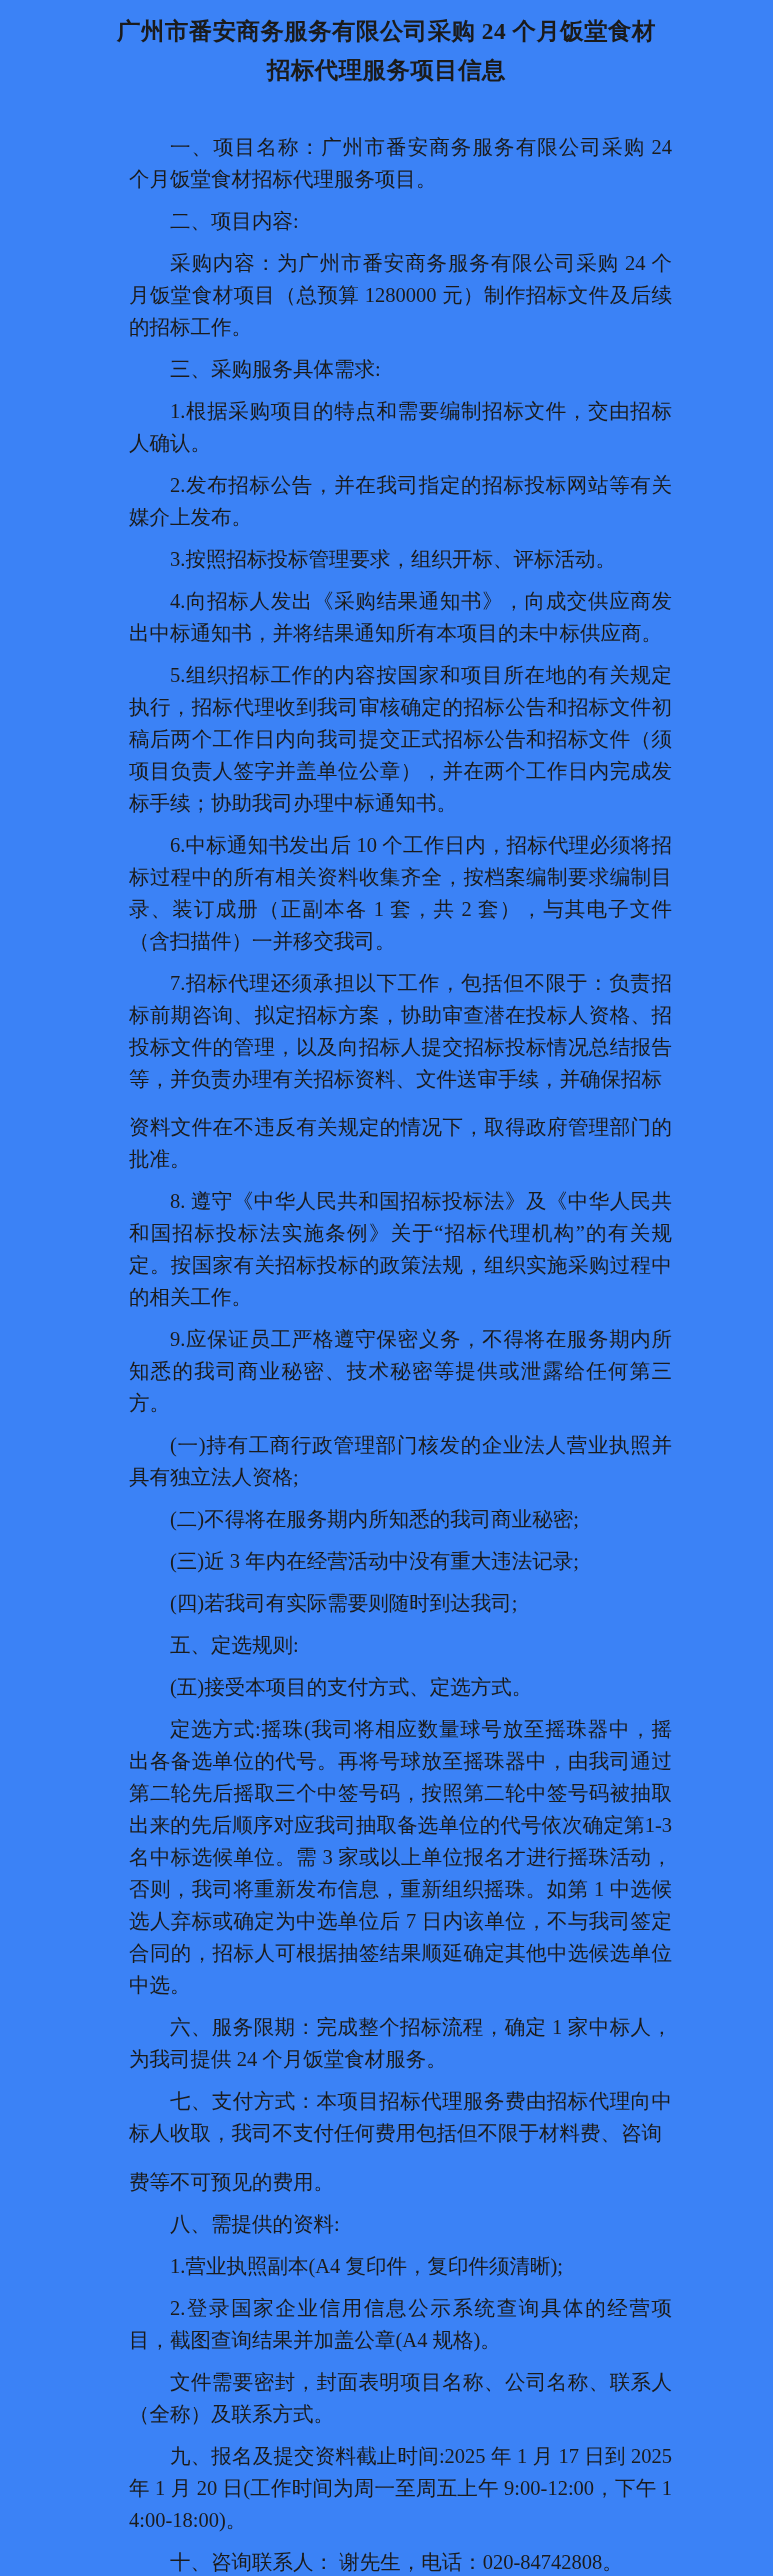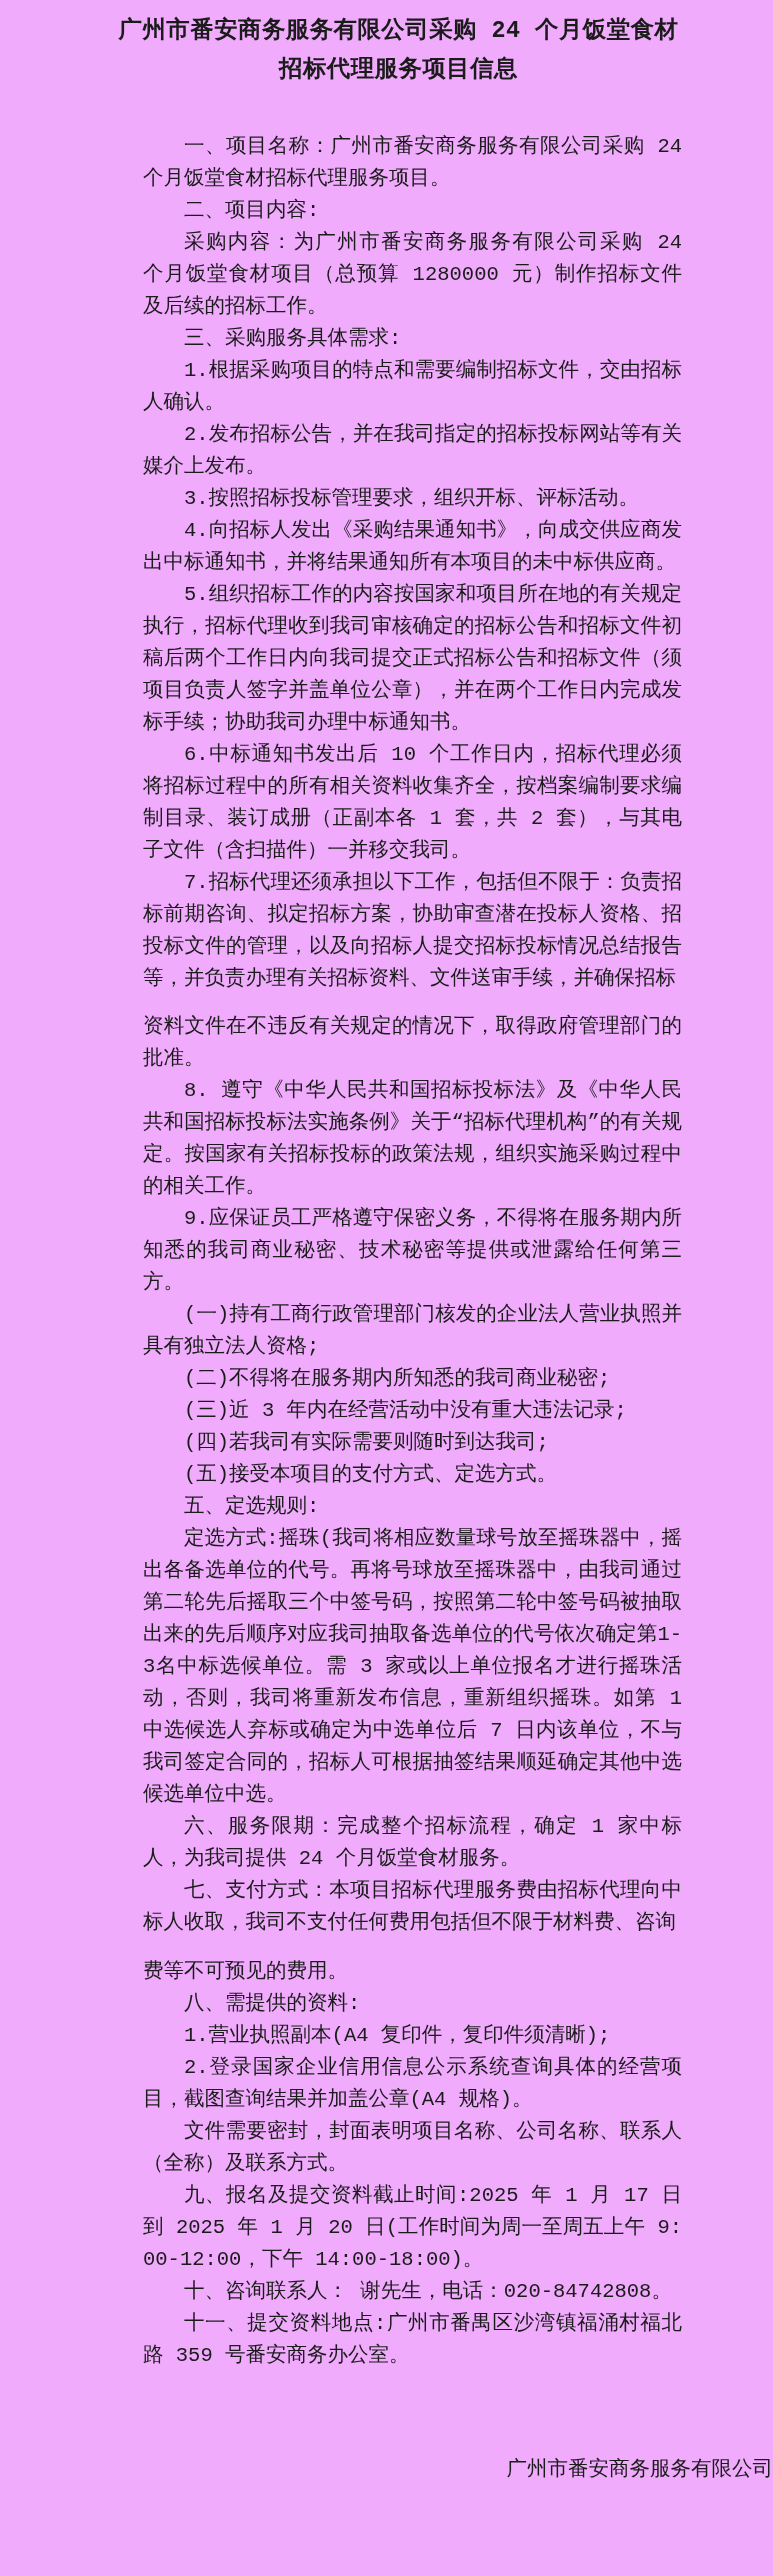--- a/index.html
+++ b/index.html
@@ -5,40 +5,39 @@
   html, body {
     margin: 0;
     padding: 0;
     background: #ffffff;
   }
   .page {
     position: relative;
     width: 773px;
     height: 2576px;
     box-sizing: border-box;
-    background: #f0abfc;
+    background: #3b82f6;
     color: #1b1b1b;
-    font-family: Liberation Mono, monospace;
+    font-family: Liberation Serif, serif;
     overflow: hidden;
     padding-top: 11.7px;
-    padding-left: 24px;
   }
   .doc-title {
     width: 100%;
     text-align: center;
     font-weight: bold;
     font-size: 23.4px;
     line-height: 39px;
     letter-spacing: 0.5px;
   }
   .doc-body {
     margin: 41px 91px 0 119px; 
   }
   .para {
-    margin: 0;
+    margin: 10px;
     font-size: 20.5px;
     line-height: 32px;
     text-align: justify;
     text-indent: 2em;
     word-break: break-all;
   }
   .para.no-indent { text-indent: 0; }
   .para.gap { margin-top: 16.6px; }
   .signature {
     margin-top: 82px;
@@ -72,22 +71,22 @@
       <p class="para">5.组织招标工作的内容按国家和项目所在地的有关规定执行，招标代理收到我司审核确定的招标公告和招标文件初稿后两个工作日内向我司提交正式招标公告和招标文件（须项目负责人签字并盖单位公章），并在两个工作日内完成发标手续；协助我司办理中标通知书。</p>
       <p class="para">6.中标通知书发出后 10 个工作日内，招标代理必须将招标过程中的所有相关资料收集齐全，按档案编制要求编制目录、装订成册（正副本各 1 套，共 2 套），与其电子文件（含扫描件）一并移交我司。</p>
       <p class="para">7.招标代理还须承担以下工作，包括但不限于：负责招标前期咨询、拟定招标方案，协助审查潜在投标人资格、招投标文件的管理，以及向招标人提交招标投标情况总结报告等，并负责办理有关招标资料、文件送审手续，并确保招标</p>
       <p class="para no-indent gap">资料文件在不违反有关规定的情况下，取得政府管理部门的批准。</p>
       <p class="para">8. 遵守《中华人民共和国招标投标法》及《中华人民共和国招标投标法实施条例》关于“招标代理机构”的有关规定。按国家有关招标投标的政策法规，组织实施采购过程中的相关工作。</p>
       <p class="para">9.应保证员工严格遵守保密义务，不得将在服务期内所知悉的我司商业秘密、技术秘密等提供或泄露给任何第三方。</p>
       <p class="para">(一)持有工商行政管理部门核发的企业法人营业执照并具有独立法人资格;</p>
       <p class="para">(二)不得将在服务期内所知悉的我司商业秘密;</p>
       <p class="para">(三)近 3 年内在经营活动中没有重大违法记录;</p>
       <p class="para">(四)若我司有实际需要则随时到达我司;</p>
+      <p class="para">五、定选规则:</p>
       <p class="para">(五)接受本项目的支付方式、定选方式。</p>
-      <p class="para">五、定选规则:</p>
       <p class="para">定选方式:摇珠(我司将相应数量球号放至摇珠器中，摇出各备选单位的代号。再将号球放至摇珠器中，由我司通过第二轮先后摇取三个中签号码，按照第二轮中签号码被抽取出来的先后顺序对应我司抽取备选单位的代号依次确定第1-3名中标选候单位。需 3 家或以上单位报名才进行摇珠活动，否则，我司将重新发布信息，重新组织摇珠。如第 1 中选候选人弃标或确定为中选单位后 7 日内该单位，不与我司签定合同的，招标人可根据抽签结果顺延确定其他中选候选单位中选。</p>
       <p class="para">六、服务限期：完成整个招标流程，确定 1 家中标人，为我司提供 24 个月饭堂食材服务。</p>
       <p class="para">七、支付方式：本项目招标代理服务费由招标代理向中标人收取，我司不支付任何费用包括但不限于材料费、咨询</p>
       <p class="para no-indent gap">费等不可预见的费用。</p>
       <p class="para">八、需提供的资料:</p>
       <p class="para">1.营业执照副本(A4 复印件，复印件须清晰);</p>
       <p class="para">2.登录国家企业信用信息公示系统查询具体的经营项目，截图查询结果并加盖公章(A4 规格)。</p>
       <p class="para">文件需要密封，封面表明项目名称、公司名称、联系人（全称）及联系方式。</p>
       <p class="para">九、报名及提交资料截止时间:2025 年 1 月 17 日到 2025 年 1 月 20 日(工作时间为周一至周五上午 9:00-12:00，下午 14:00-18:00)。</p>
       <p class="para">十、咨询联系人： 谢先生，电话：020-84742808。</p>

